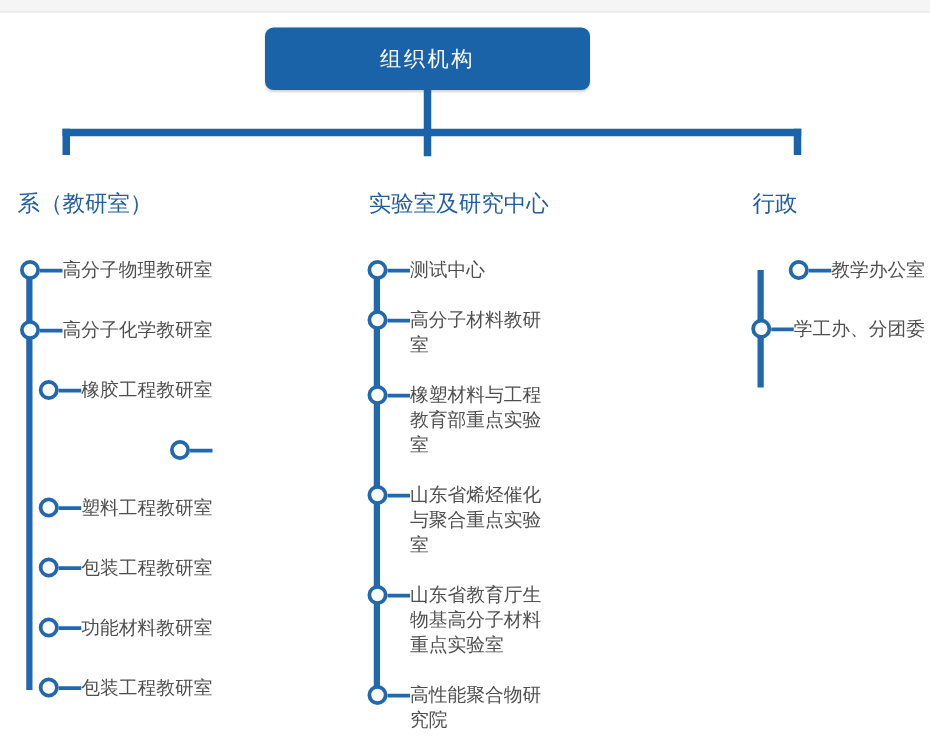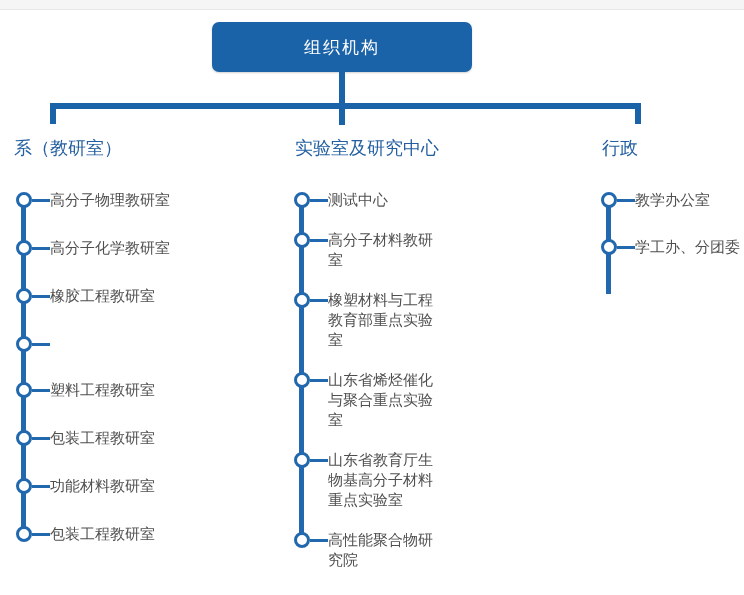--- a/index.html
+++ b/index.html
@@ -25,33 +25,33 @@
     background:var(--blue);border-radius:7px;
     display:flex;align-items:center;justify-content:center;
     color:#ffffff;font-size:17px;letter-spacing:2px;
     box-shadow:0 1px 2px rgba(0,0,0,.18);
   }
   .stem{position:absolute;left:339px;top:72px;width:6px;height:53px;background:var(--blue);}
   .hbar{position:absolute;left:50px;top:103px;width:591px;height:6px;background:var(--blue);}
   .drop{position:absolute;top:103px;width:6px;height:21px;background:var(--blue);}
   .drop-left{left:50px;}
   .drop-right{left:635px;}
-  .column{position:absolute;top:137px;}
+  .column{position:absolute;top:153px;}
   .col-0{left:16px;}
   .col-1{left:294px;}
   .col-2{left:601px;}
   .col-header{
     color:var(--header-blue);font-size:18px;line-height:22px;white-space:nowrap;
   }
   .col-0 .col-header{margin-left:-2px;}
   .col-1 .col-header{margin-left:1px;}
   .col-2 .col-header{margin-left:1px;}
   .timeline{position:relative;margin-top:33px;}
   .vline{position:absolute;left:5px;width:5px;background:var(--line-blue);}
-  .item{display:flex;align-items:flex-start;}
+  .item{display:flex;align-items:flex-start;justify-content:flex-end;}
   .col-0 .item{margin-bottom:30px;}
   .col-1 .item{margin-bottom:22px;}
   .col-2 .item{margin-bottom:29px;}
   .node{
     position:relative;z-index:2;flex:none;
     width:16px;height:16px;border:3px solid var(--line-blue);
     border-radius:50%;background:#ffffff;
   }
   .tick{flex:none;width:18px;height:3px;background:var(--line-blue);margin-top:7px;}
   .label{

